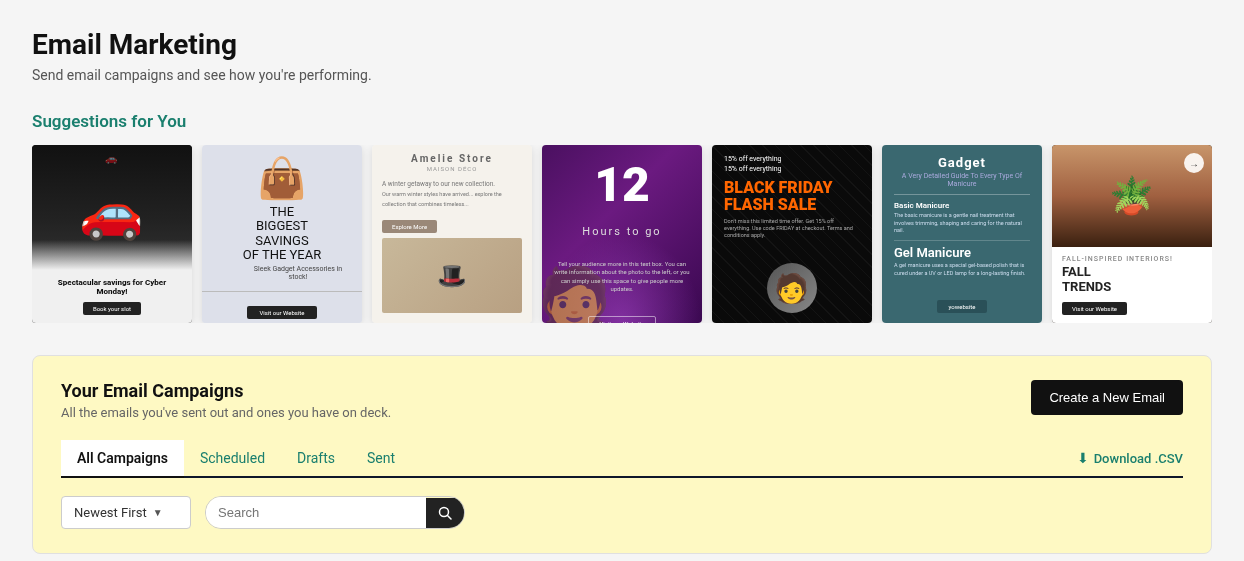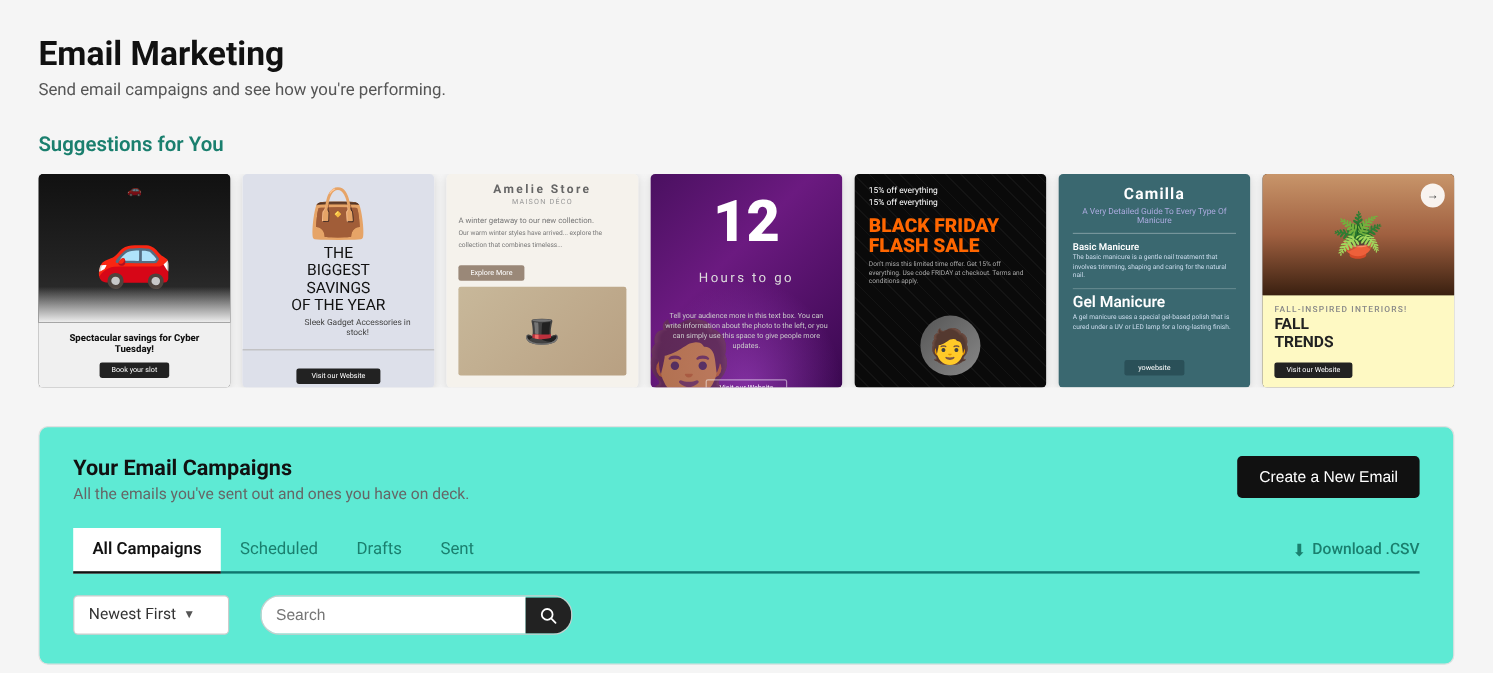--- a/index.html
+++ b/index.html
@@ -37,21 +37,21 @@
     }
 
     .templates-row {
       display: flex;
       gap: 10px;
       margin-bottom: 32px;
       overflow: hidden;
     }
 
     .campaigns-section {
-      background: #5eead4;
+      background: #fef9c3;
       border-radius: 8px;
       padding: 24px 28px;
       border: 1px solid #e0e0e0;
     }
 
     .campaigns-header {
       display: flex;
       align-items: flex-start;
       justify-content: space-between;
       margin-bottom: 20px;
@@ -77,21 +77,21 @@
       padding: 10px 18px;
       font-size: 13px;
       font-weight: 500;
       cursor: pointer;
       white-space: nowrap;
     }
 
     .tabs-row {
       display: flex;
       align-items: center;
-      border-bottom: 2px solid #0f766e;
+      border-bottom: 2px solid #0f172a;
       margin-bottom: 18px;
     }
 
     .tab {
       padding: 10px 16px;
       font-size: 14px;
       cursor: pointer;
       color: #555;
       border-bottom: 2px solid transparent;
       margin-bottom: -2px;
@@ -119,21 +119,21 @@
       gap: 5px;
       font-weight: 500;
     }
 
     .download-icon {
       font-size: 14px;
     }
 
     .filter-row {
       display: flex;
-      gap: 26px;
+      gap: 14px;
     }
 
     .sort-select {
       display: flex;
       align-items: center;
       gap: 6px;
       border: 1px solid #ccc;
       border-radius: 4px;
       padding: 8px 12px;
       font-size: 13px;
@@ -204,21 +204,21 @@
   <div class="templates-row">
 
     <div class="template-card-wrap">
       <div class="tmpl-img" style="background: #1a1a1a;">
         <div style="flex:1; background: linear-gradient(180deg, #111 0%, #222 60%, #333 100%); display:flex; align-items:center; justify-content:center; position:relative; overflow:hidden;">
           <div style="color:#fff; font-size:10px; text-align:center; position:absolute; top:8px; left:0; right:0; opacity:0.5;">🚗</div>
           <div style="font-size:52px; margin-top:10px;">🚗</div>
           <div style="position:absolute; bottom:0; left:0; right:0; height:30px; background: linear-gradient(transparent, #f0f0f0);"></div>
         </div>
         <div style="background:#f0f0f0; padding:8px 10px; text-align:center;">
-          <div style="font-size:8px; font-weight:800; color:#111;">Spectacular savings for Cyber Tuesday!</div>
+          <div style="font-size:8px; font-weight:800; color:#111;">Spectacular savings for Cyber Monday!</div>
           <div style="margin-top:5px; background:#222; color:#fff; font-size:6px; padding:3px 10px; border-radius:2px; display:inline-block;">Book your slot</div>
         </div>
       </div>
     </div>
 
     <div class="template-card-wrap">
       <div class="tmpl-img" style="background:#dde0ea;">
         <div style="flex:1; display:flex; flex-direction:column; align-items:center; justify-content:center; padding:10px; gap:3px;">
           <div style="font-size:40px;">👜</div>
           <div style="font-size:13px; font-weight:400; color:#111; text-align:center; line-height:1.1;">THE<br>BIGGEST<br>SAVINGS<br>OF THE YEAR</div>
@@ -269,21 +269,21 @@
           <div style="font-size:16px; font-weight:900; color:#ff6600; line-height:1.1; margin-bottom:4px;">BLACK FRIDAY<br>FLASH SALE</div>
           <div style="font-size:5.5px; color:#aaa; line-height:1.3; flex:1;">Don't miss this limited time offer. Get 15% off everything. Use code FRIDAY at checkout. Terms and conditions apply.</div>
           <div style="width:50px; height:50px; border-radius:50%; background:linear-gradient(135deg, #555,#888); display:flex; align-items:center; justify-content:center; font-size:28px; margin:4px auto 0;">🧑</div>
         </div>
       </div>
     </div>
 
     <div class="template-card-wrap">
       <div class="tmpl-img" style="background:#3a6870;">
         <div style="padding:10px 12px;">
-          <div style="font-size:13px; font-weight:700; color:#fff; text-align:center; letter-spacing:1px;">Camilla</div>
+          <div style="font-size:13px; font-weight:700; color:#fff; text-align:center; letter-spacing:1px;">Gadget</div>
           <div style="font-size:7px; color:#aad; text-align:center; margin:2px 0;">A Very Detailed Guide To Every Type Of Manicure</div>
           <div style="height:1px; background:rgba(255,255,255,0.3); margin:6px 0;"></div>
           <div style="margin-bottom:5px;">
             <div style="font-size:8px; font-weight:600; color:#fff;">Basic Manicure</div>
             <div style="font-size:5.5px; color:#cde; line-height:1.4; margin-top:2px;">The basic manicure is a gentle nail treatment that involves trimming, shaping and caring for the natural nail.</div>
           </div>
           <div style="height:1px; background:rgba(255,255,255,0.2); margin:4px 0;"></div>
           <div>
             <div style="font-size:13px; font-weight:600; color:#fff;">Gel Manicure</div>
             <div style="font-size:5.5px; color:#cde; line-height:1.4; margin-top:2px;">A gel manicure uses a special gel-based polish that is cured under a UV or LED lamp for a long-lasting finish.</div>
@@ -294,21 +294,21 @@
         </div>
       </div>
     </div>
 
     <div class="template-card-wrap">
       <div class="tmpl-img" style="background:#1a1008;">
         <div style="flex:1; background: linear-gradient(180deg, #c8956a 0%, #a06040 50%, #3a2010 100%); display:flex; align-items:center; justify-content:center; position:relative; overflow:hidden;">
           <div style="font-size:36px;">🪴</div>
           <div style="position:absolute; top:8px; right:8px; background:rgba(255,255,255,0.9); border-radius:50%; width:20px; height:20px; display:flex; align-items:center; justify-content:center; font-size:10px;">→</div>
         </div>
-        <div style="background:#fef9c3; padding:8px 10px;">
+        <div style="background:#ffffff; padding:8px 10px;">
           <div style="font-size:7px; color:#888; text-transform:uppercase; letter-spacing:1px; font-weight:500;">Fall-inspired Interiors!</div>
           <div style="font-size:13px; font-weight:700; color:#222; line-height:1.1; margin: 2px 0;">FALL<br>TRENDS</div>
           <div style="background:#222; color:#fff; font-size:6px; padding:3px 10px; border-radius:2px; display:inline-block; margin-top:4px;">Visit our Website</div>
         </div>
       </div>
     </div>
 
   </div>
 
   <div class="campaigns-section">

